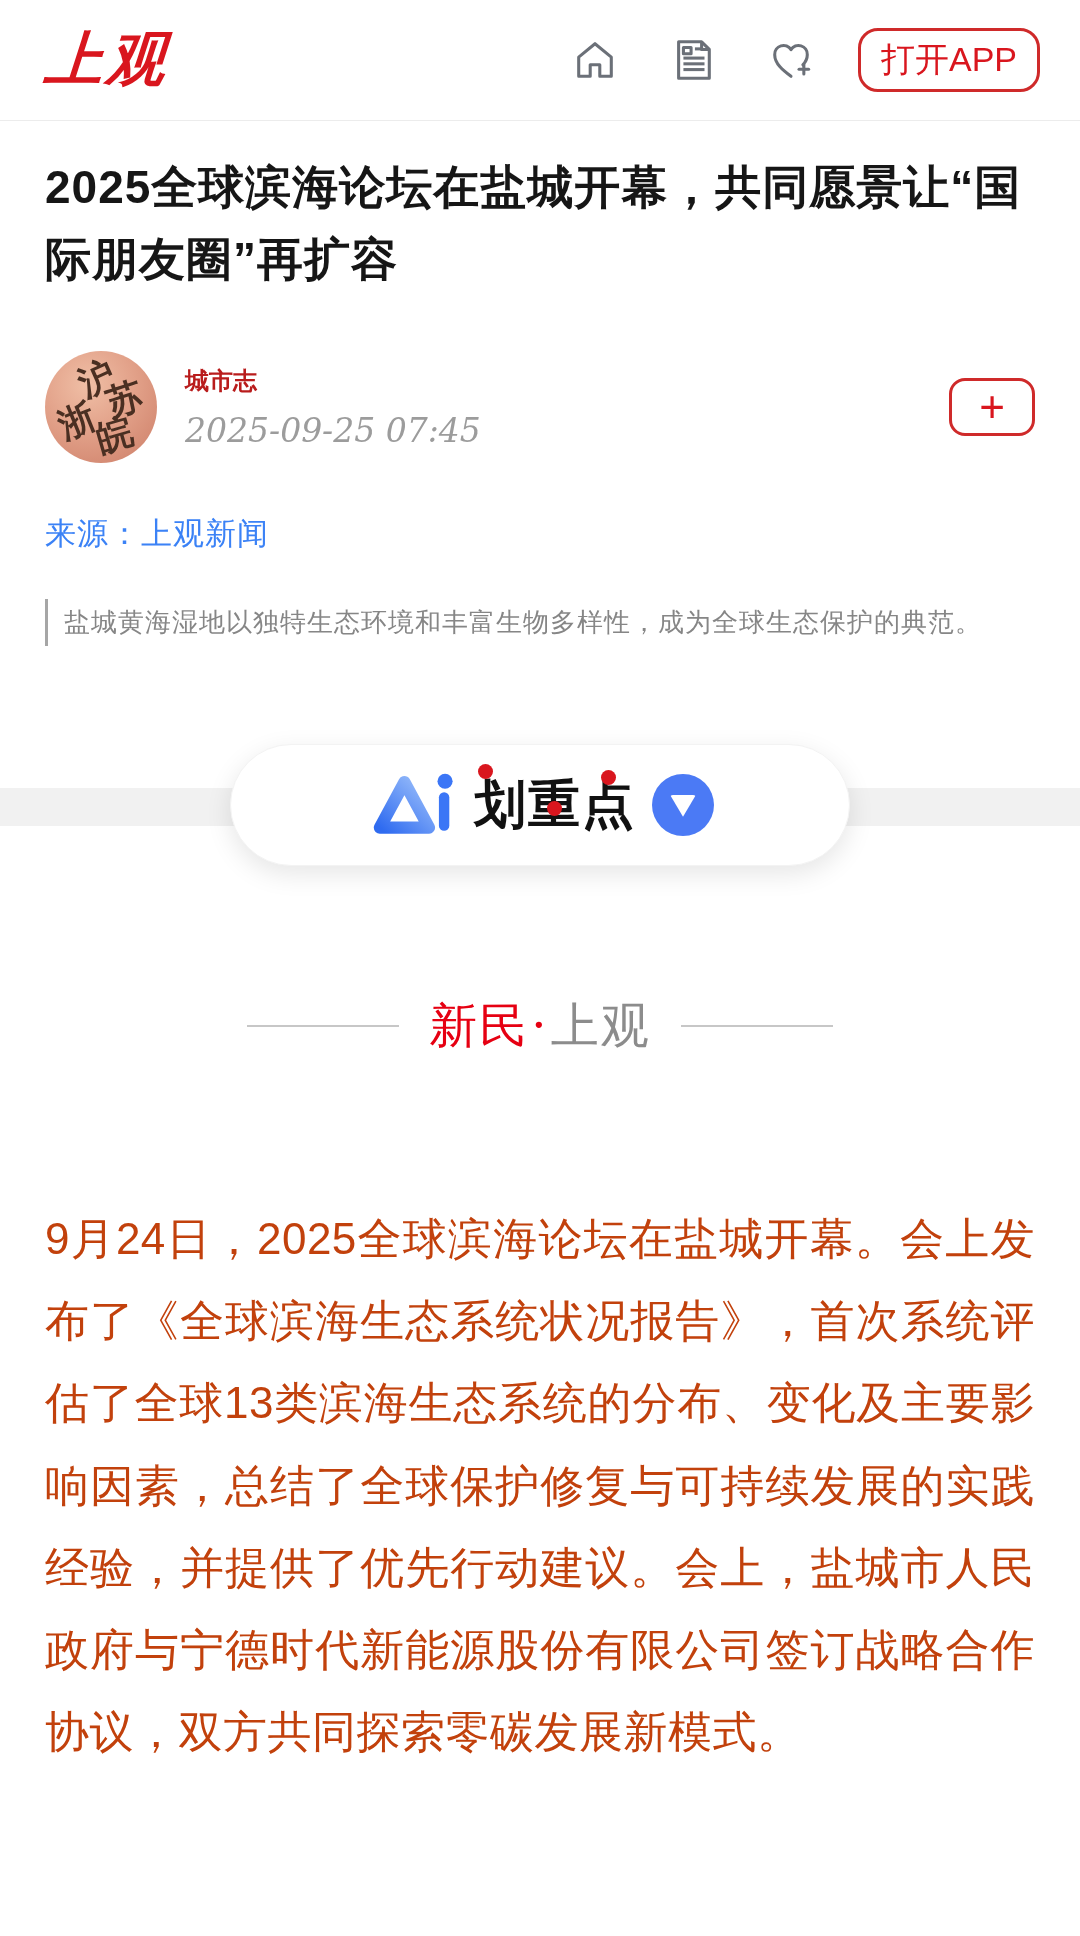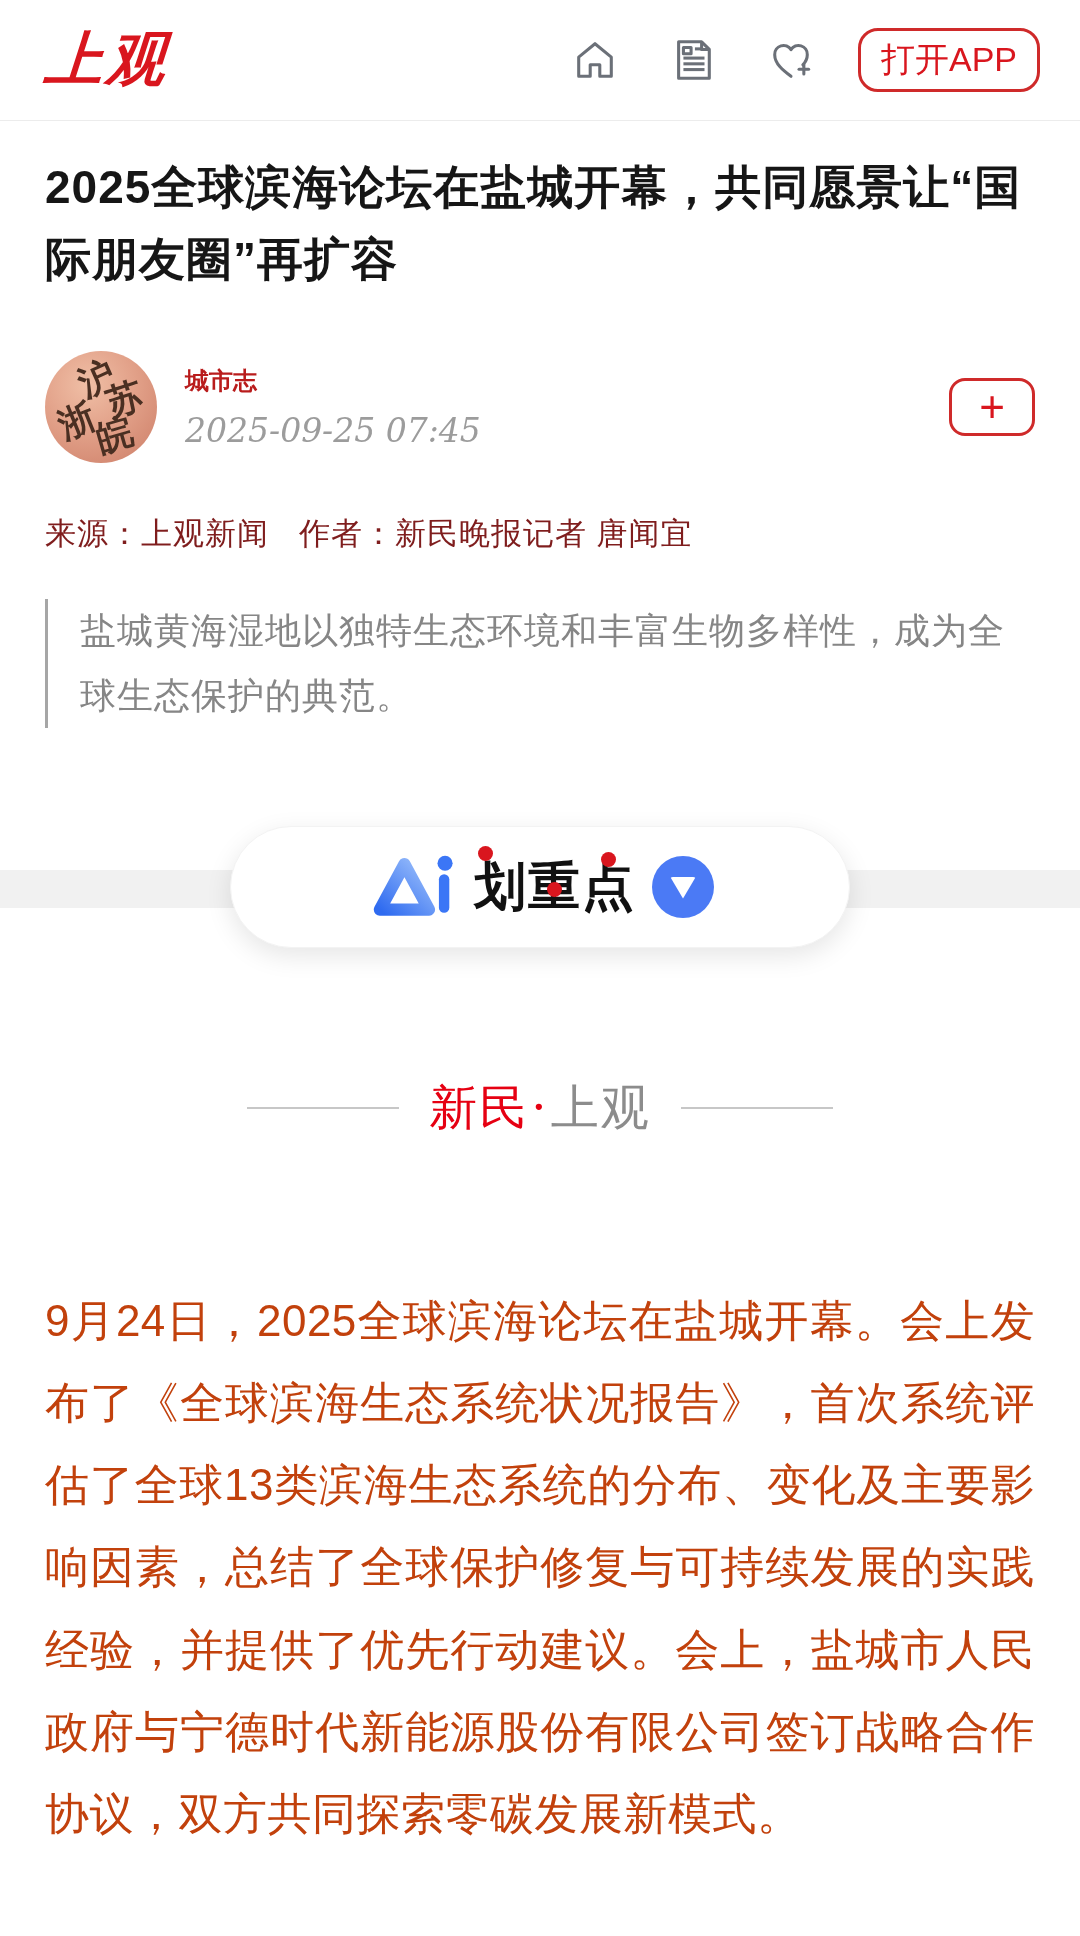--- a/index.html
+++ b/index.html
@@ -24,24 +24,24 @@
   .avatar span { position:absolute; font-family:"DejaVu Serif","Liberation Serif",serif; font-weight:bold; color:#4a2f22; font-size:36px; }
   .av-c0 { top:4px;  left:34px; transform:rotate(-24deg); }
   .av-c1 { top:24px; left:62px; transform:rotate(-18deg); }
   .av-c2 { top:46px; left:14px; transform:rotate(-22deg); }
   .av-c3 { top:60px; left:52px; transform:rotate(-16deg); }
   .author-info { margin-left:28px; }
   .author-name { font-size:24px; color:#b91c1c; font-weight:700; }
   .author-date { margin-top:14px; font-size:33px; color:#9c9c9c; font-family:"DejaVu Serif","Liberation Serif",serif;font-style:italic; }
   .follow-btn { margin-left:auto; width:86px; height:58px; border:3px solid #cf2a2a; border-radius:16px; background:#fff; color:#d9161e; font-size:44px; line-height:48px; font-weight:400; }
 
-  .source-row { margin-top:50px; font-size:31px; color:#7f1d1d; letter-spacing:1px; display:flex; }
+  .source-row { margin-top:50px; font-size:31px; color:#3b82f6; letter-spacing:1px; display:flex; }
   .source-group { margin-right:30px; white-space:nowrap; }
 
-  .summary-quote { margin-top:44px; border-left:3px solid #a6a6a6; padding-left:32px; font-size:36px; line-height:1.78; color:#868686; letter-spacing:1px; }
+  .summary-quote { margin-top:44px; border-left:3px solid #a6a6a6; padding-left:16px; font-size:26px; line-height:1.78; color:#868686; letter-spacing:1px; }
 
   
   .ai-section { position:relative; margin-top:98px; height:122px; }
   .ai-band { position:absolute; left:0; right:0; top:44px; height:38px; background:#f1f1f1; }
   .ai-pill { position:absolute; left:50%; top:0; transform:translateX(-50%); width:620px; height:122px; background:#fff; border:1px solid #f3f3f3; border-radius:62px; box-shadow:0 8px 26px rgba(0,0,0,0.10); display:flex; align-items:center; justify-content:center; gap:16px; }
   .ai-label-wrap { position:relative; }
   .ai-label { font-size:52px; font-weight:700; color:#111; letter-spacing:2px; }
   .red-dot { position:absolute; width:15px; height:15px; border-radius:50%; background:#d9161e; }
   .rd1 { left:4px; top:-6px; }
   .rd2 { left:50%; top:44%; margin-left:-8px; }
@@ -109,21 +109,20 @@
       </div>
       <div class="author-info">
         <div class="author-name">城市志</div>
         <div class="author-date">2025-09-25 07:45</div>
       </div>
       <button class="follow-btn">+</button>
     </div>
 
     <div class="source-row">
       <span class="source-group"><span>来源：</span><span>上观新闻</span></span>
-      <span class="source-group"><span>作者：</span><span>新民晚报记者 唐闻宜</span></span>
     </div>
 
     <blockquote class="summary-quote">盐城黄海湿地以独特生态环境和丰富生物多样性，成为全球生态保护的典范。</blockquote>
   </main>
 
   <div class="ai-section">
     <div class="ai-band"></div>
     <div class="ai-pill">
       <span>
         <svg width="92" height="68" viewBox="0 0 96 72">

